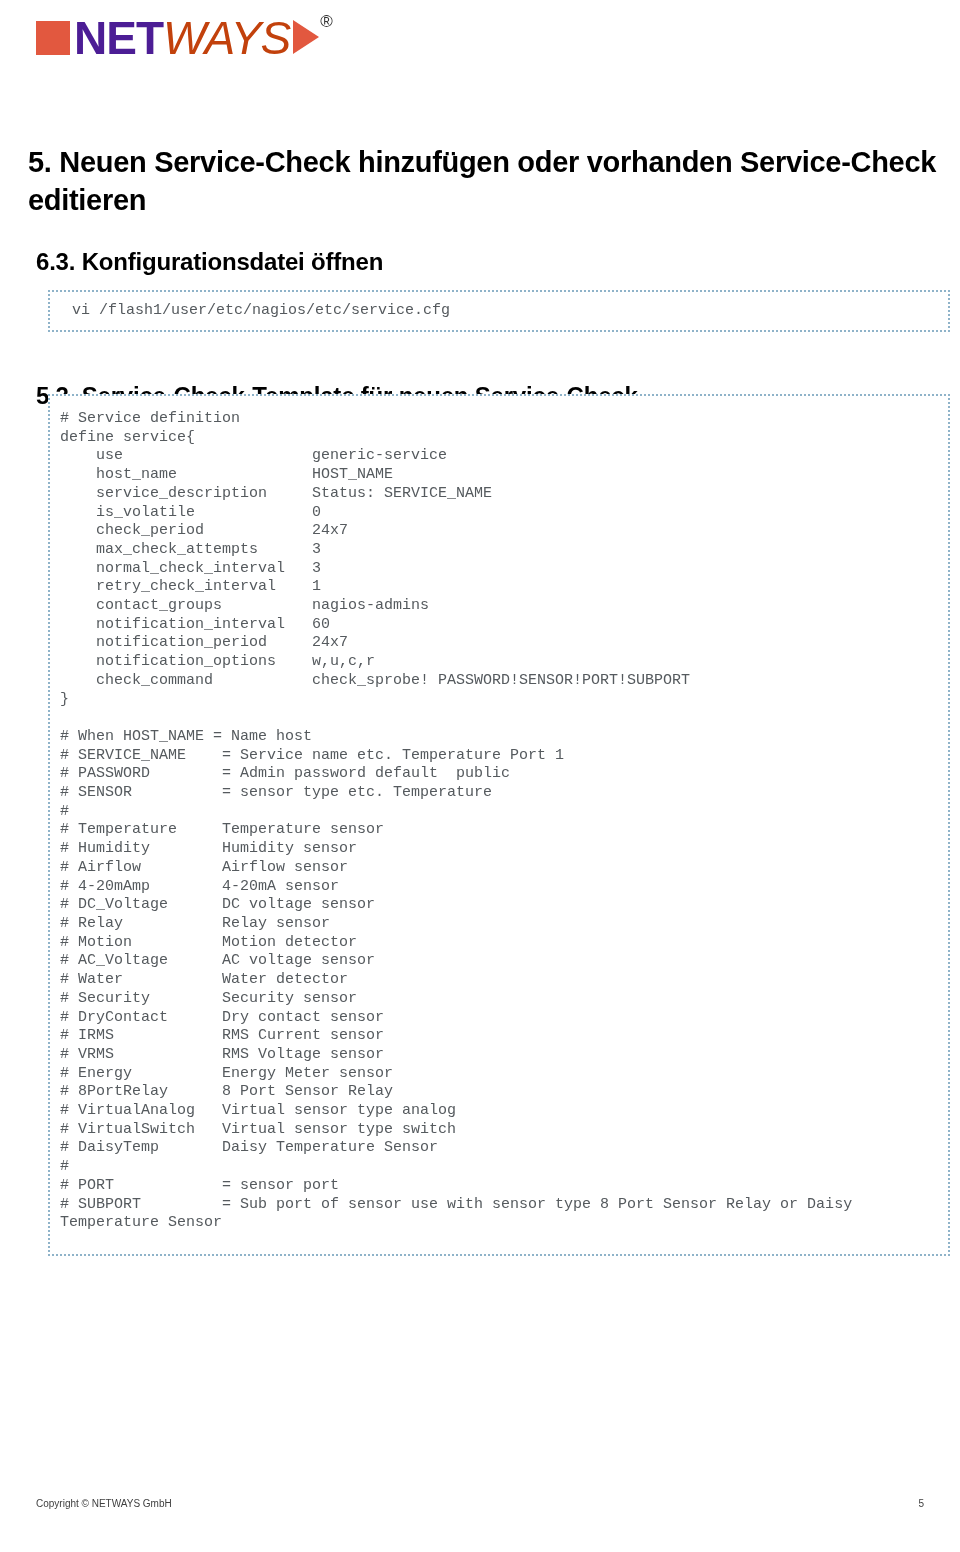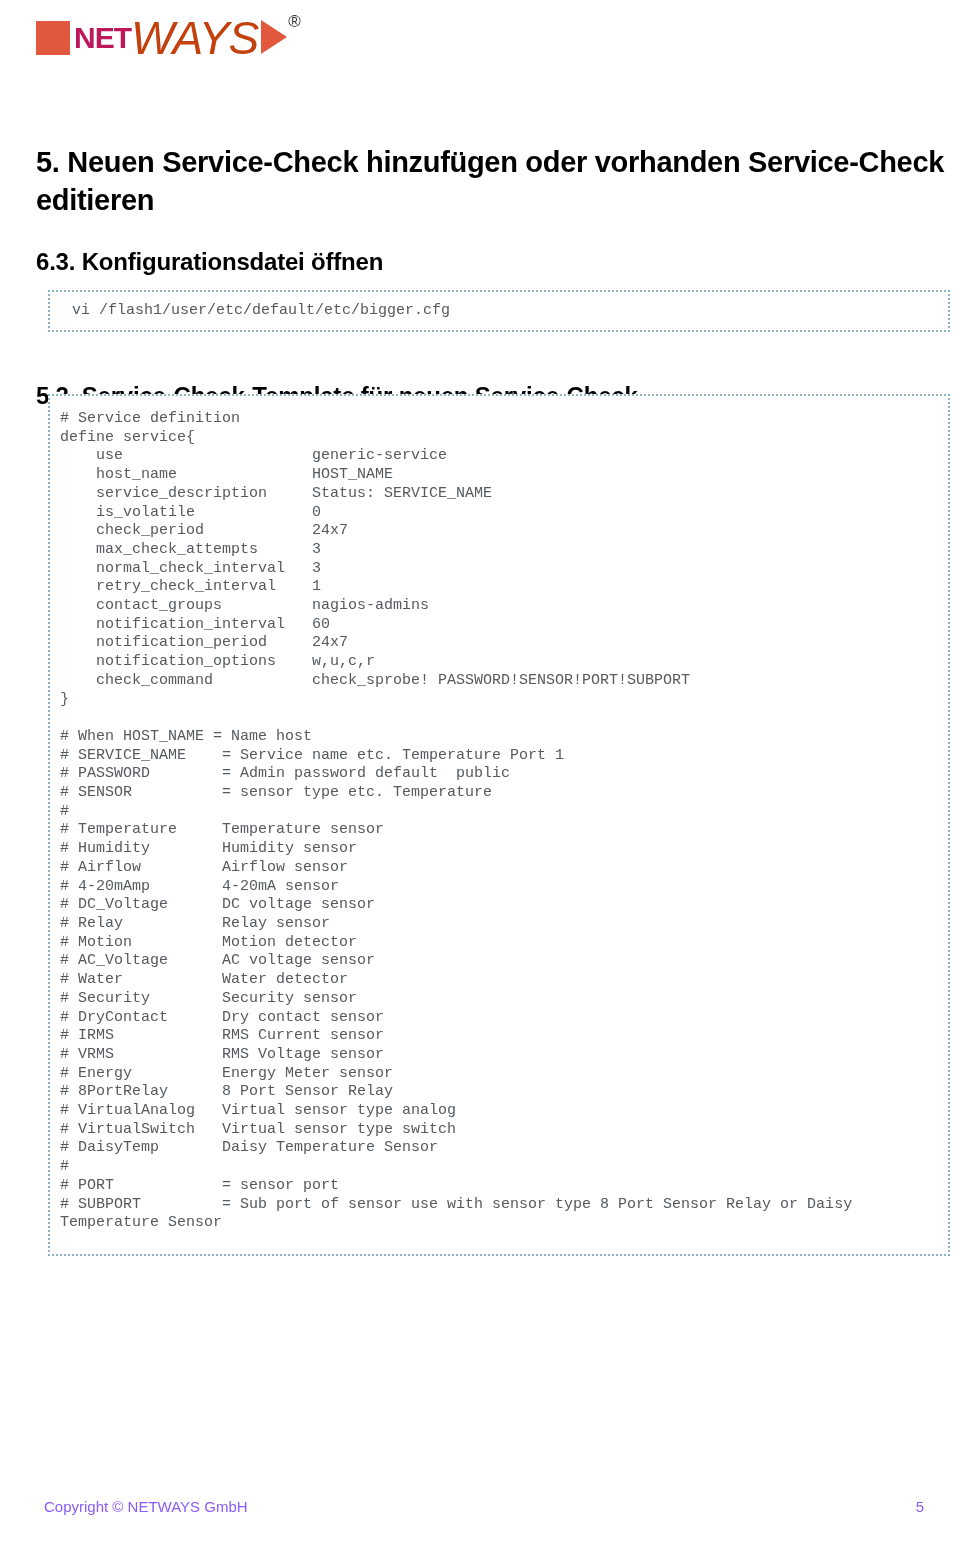--- a/index.html
+++ b/index.html
@@ -27,24 +27,24 @@
   }
   .logo-square {
     width: 34px;
     height: 34px;
     background: #e2583f;
     display: inline-block;
   }
   .logo-net {
     font-family: "Liberation Sans", sans-serif;
     font-weight: bold;
-    font-size: 30px;
+    font-size: 46px;
     letter-spacing: -1px;
     line-height: 1;
-    color: #be185d;
+    color: #4c1d95;
     margin-left: 4px;
   }
   .logo-ways {
     font-family: "Liberation Sans", sans-serif;
     font-weight: normal;
     font-style: italic;
     font-size: 46px;
     letter-spacing: -1px;
     line-height: 1;
     color: #c2410c;
@@ -63,21 +63,21 @@
     font-size: 17px;
     color: #333333;
     align-self: flex-start;
     margin-top: 2px;
     margin-left: 1px;
   }
 
   
   .h1 {
     position: absolute;
-    left: 36px;
+    left: 28px;
     top: 125px;
     width: 912px;
     font-size: 29px;
     font-weight: bold;
     line-height: 1.28;
     letter-spacing: -0.3px;
   }
   .h2-a {
     position: absolute;
     left: 36px;
@@ -131,41 +131,40 @@
 
   
   .footer {
     position: absolute;
     left: 36px;
     right: 36px;
     top: 1498px;
     display: flex;
     justify-content: space-between;
     align-items: baseline;
-    font-size: 15px;
-    color: #8b5cf6;
-    margin-left: 8px;
+    font-size: 10px;
+    color: #404040;
   }
 </style>
 </head>
 <body>
 
 <div class="logo-band">
   <span class="logo-square"></span>
   <span class="logo-net">NET</span>
   <span class="logo-ways">WAYS</span>
   <span class="logo-tri"></span>
   <span class="logo-reg">®</span>
 </div>
 
 <h1 class="h1">5. Neuen Service-Check hinzufügen oder vorhanden Service-Check editieren</h1>
 <h2 class="h2-a">6.3. Konfigurationsdatei öffnen</h2>
 
 <div class="codebox codebox-cmd">
-  <pre class="code">vi /flash1/user/etc/default/etc/bigger.cfg</pre>
+  <pre class="code">vi /flash1/user/etc/nagios/etc/service.cfg</pre>
 </div>
 
 <h2 class="h2-b">5.2. Service-Check-Template für neuen Service-Check</h2>
 
 <div class="codebox codebox-main">
   <pre class="code"># Service definition
 define service{
     use                     generic-service
     host_name               HOST_NAME
     service_description     Status: SERVICE_NAME

